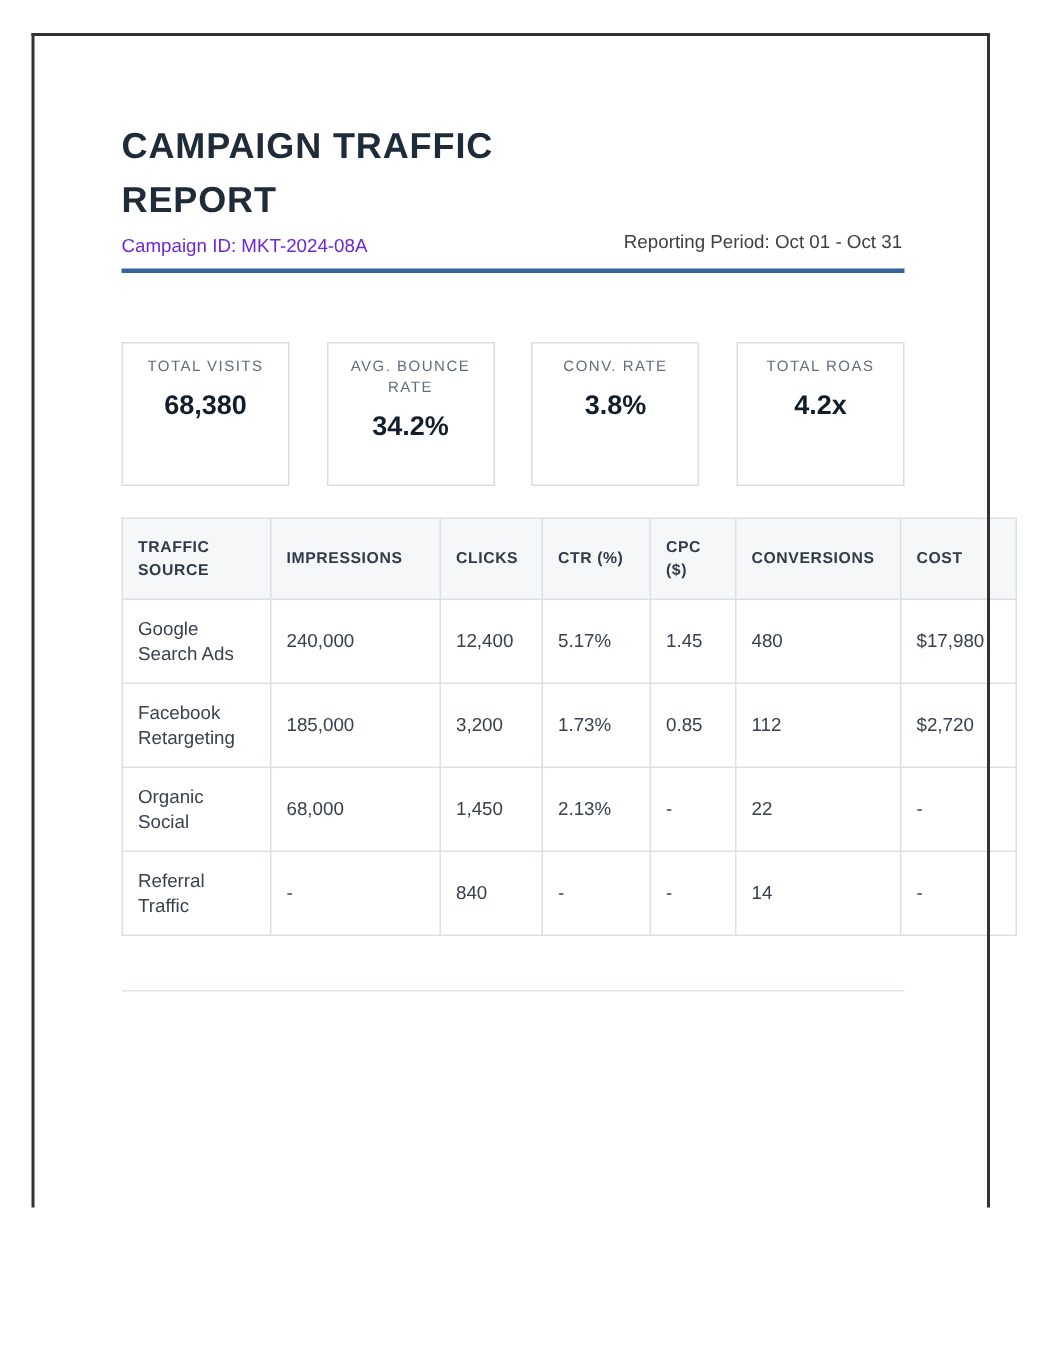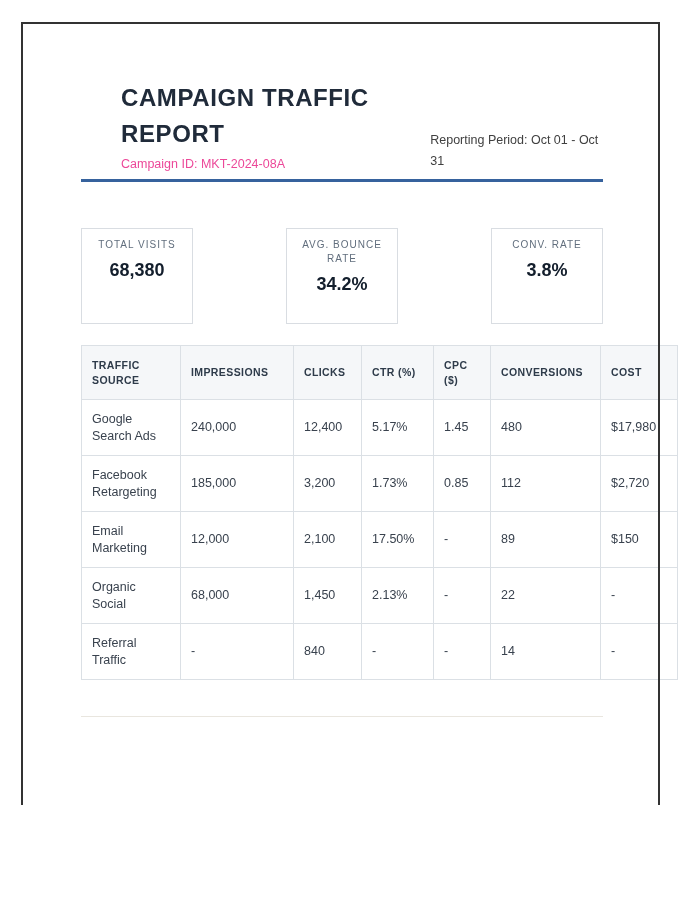--- a/index.html
+++ b/index.html
@@ -28,32 +28,32 @@
     border-bottom: none;
     box-sizing: border-box;
     pointer-events: none;
     z-index: 5;
   }
 
   .content { padding: 58px 60px 0 60px; }
 
   
   .header-row { display: flex; justify-content: space-between; align-items: flex-end; width: 522px; }
-  .header-left { width: 340px; margin-left: 40px; }
+  .header-left { width: 340px; }
   h1.report-title {
     margin: 0;
     font-size: 24px; line-height: 36px;
     font-weight: bold;
     letter-spacing: 0.6px;
     color: #202b3a;
   }
   .campaign-id {
     margin-top: 4px;
     font-size: 12.5px; line-height: 16px;
-    color: #ec4899;
+    color: #6d28d9;
   }
   .reporting-period {
     width: 190px;
     font-size: 12.5px; line-height: 21px;
     color: #404040;
     align-self: flex-end;
   }
   .accent-line {
     margin-top: 7px;
     width: 522px; height: 3px;
@@ -156,20 +156,24 @@
           <div class="stat-value">68,380</div>
         </div>
         <div class="stat-card">
           <div class="stat-label">AVG. BOUNCE RATE</div>
           <div class="stat-value">34.2%</div>
         </div>
         <div class="stat-card">
           <div class="stat-label">CONV. RATE</div>
           <div class="stat-value">3.8%</div>
         </div>
+        <div class="stat-card">
+          <div class="stat-label">TOTAL ROAS</div>
+          <div class="stat-value">4.2x</div>
+        </div>
       </div>
 
       <table class="traffic-table">
         <thead id="table-head">
             <tr>
               <th>TRAFFIC SOURCE</th>
               <th>IMPRESSIONS</th>
               <th>CLICKS</th>
               <th>CTR (%)</th>
               <th>CPC ($)</th>
@@ -190,29 +194,20 @@
             <tr>
               <td>Facebook Retargeting</td>
               <td>185,000</td>
               <td>3,200</td>
               <td>1.73%</td>
               <td>0.85</td>
               <td>112</td>
               <td>$2,720</td>
             </tr>
             <tr>
-              <td>Email Marketing</td>
-              <td>12,000</td>
-              <td>2,100</td>
-              <td>17.50%</td>
-              <td>-</td>
-              <td>89</td>
-              <td>$150</td>
-            </tr>
-            <tr>
               <td>Organic Social</td>
               <td>68,000</td>
               <td>1,450</td>
               <td>2.13%</td>
               <td>-</td>
               <td>22</td>
               <td>-</td>
             </tr>
             <tr>
               <td>Referral Traffic</td>

